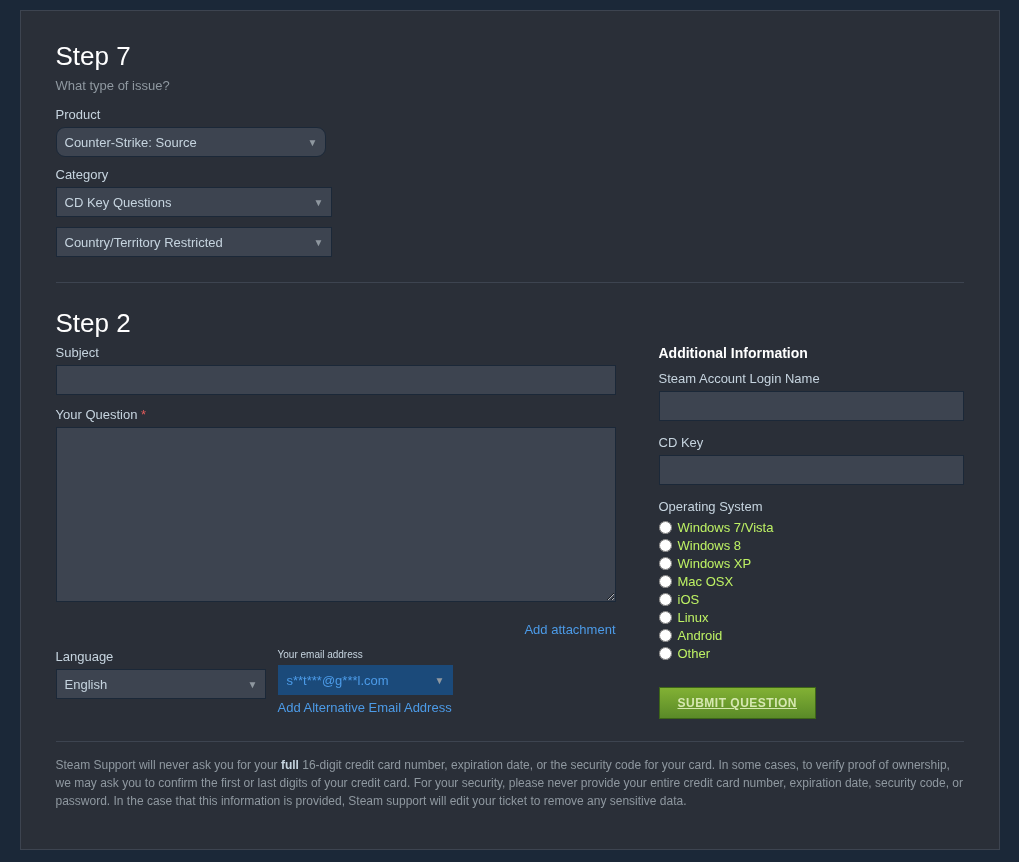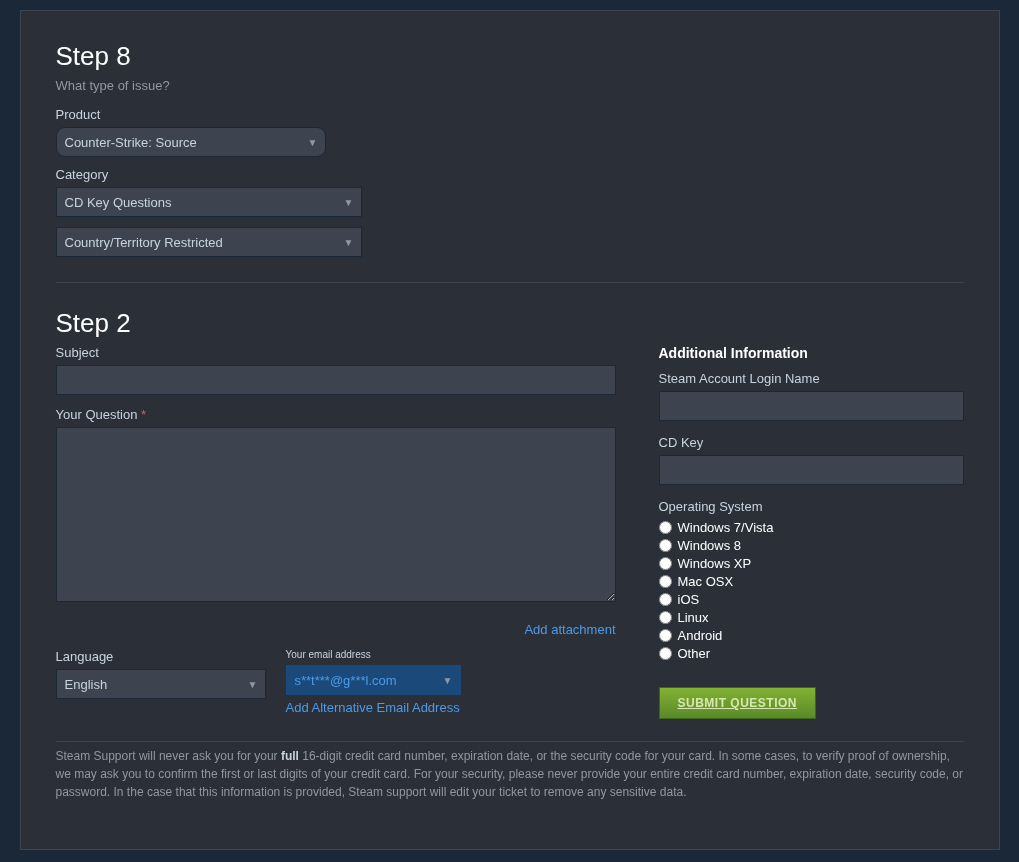--- a/index.html
+++ b/index.html
@@ -40,21 +40,21 @@
     }
     .field-label .required {
       color: #e05a5a;
     }
     select {
       background: #3d4450;
       color: #c6d4df;
       border: 1px solid #1b2838;
       padding: 5px 8px;
       font-size: 13px;
-      width: 306px;
+      width: 276px;
       height: 30px;
       appearance: none;
       -webkit-appearance: none;
       cursor: pointer;
       outline: none;
     }
     .select-wrapper {
       position: relative;
       display: inline-block;
     }
@@ -139,21 +139,21 @@
       display: flex;
       align-items: center;
       gap: 6px;
       margin-bottom: 3px;
     }
     .radio-item input[type="radio"] {
       margin: 0;
       cursor: pointer;
     }
     .radio-label {
-      color: #ffffff;
+      color: #bef264;
       font-size: 13px;
     }
     .add-attachment {
       color: #4c9be8;
       font-size: 13px;
       cursor: pointer;
       text-decoration: none;
       margin-left: auto;
       margin-top: 5px;
     }
@@ -198,50 +198,50 @@
       letter-spacing: 0.5px;
       margin-top: 22px;
       text-decoration: underline;
     }
     .disclaimer {
       margin-top: 22px;
       color: #8f98a0;
       font-size: 12px;
       line-height: 1.5;
       border-top: 1px solid #3d4450;
-      padding-top: 5px;
+      padding-top: 14px;
     }
     .disclaimer strong {
       color: #c6d4df;
     }
     .attachment-row {
       display: flex;
       justify-content: flex-end;
       width: 560px;
       margin-top: 6px;
     }
     .fields-row {
       display: flex;
-      gap: 20px;
+      gap: 12px;
       align-items: flex-start;
       margin-top: 12px;
     }
     .submit-area {
       display: flex;
       justify-content: flex-start;
       margin-top: 4px;
     }
   </style>
 </head>
 <body>
 
 <div class="main-container">
 
   <div>
-    <h2 class="step-title">Step 8</h2>
+    <h2 class="step-title">Step 7</h2>
     <p class="step-subtitle">What type of issue?</p>
 
     <div style="margin-bottom:10px;">
       <label class="field-label">Product</label>
       <div class="select-wrapper product-select-wrapper">
         <select>
           <option>Counter-Strike: Source</option>
           <option>Team Fortress 2</option>
           <option>Dota 2</option>
           <option>Portal 2</option>

